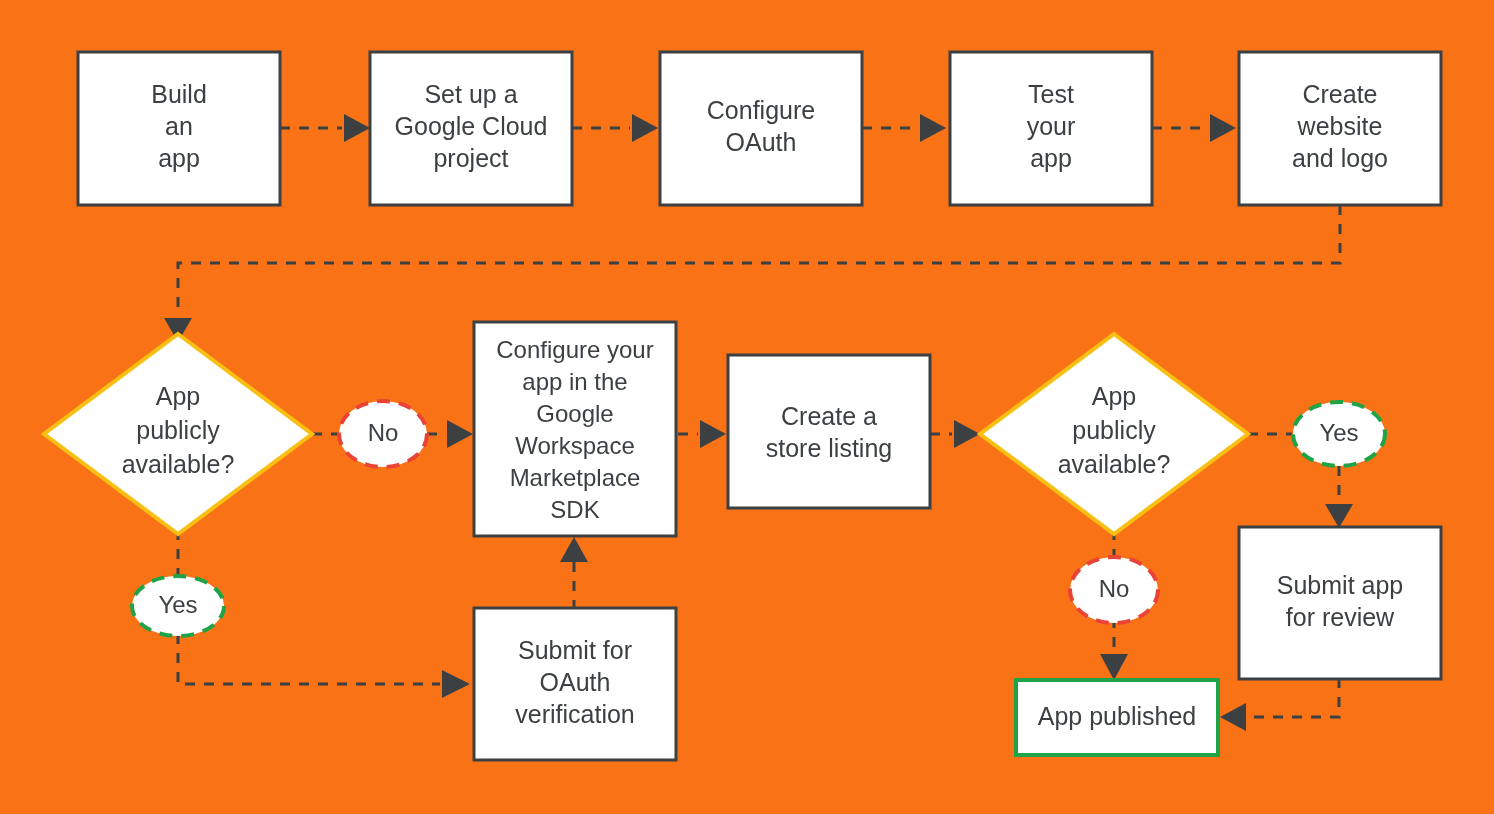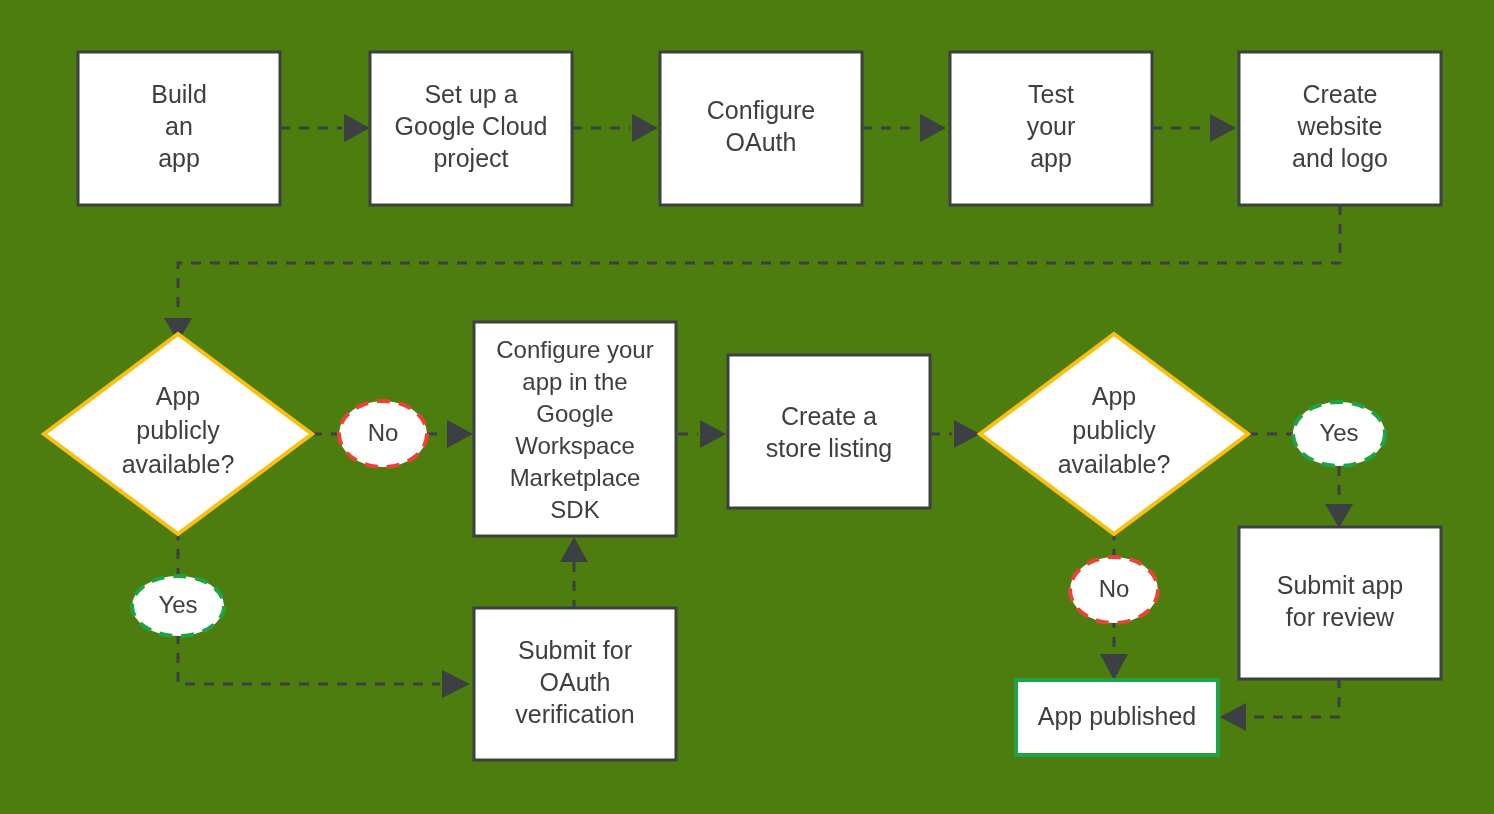--- a/index.html
+++ b/index.html
@@ -7,21 +7,21 @@
     padding: 0;
     background: #ffffff;
   }
   body {
     font-family: "Liberation Sans", sans-serif;
   }
   #canvas {
     position: relative;
     width: 1494px;
     height: 814px;
-    background: #4d7c0f;
+    background: #f97316;
     overflow: hidden;
   }
   svg.flow {
     position: absolute;
     top: 0;
     left: 0;
     width: 1494px;
     height: 814px;
   }
   .node-text {

